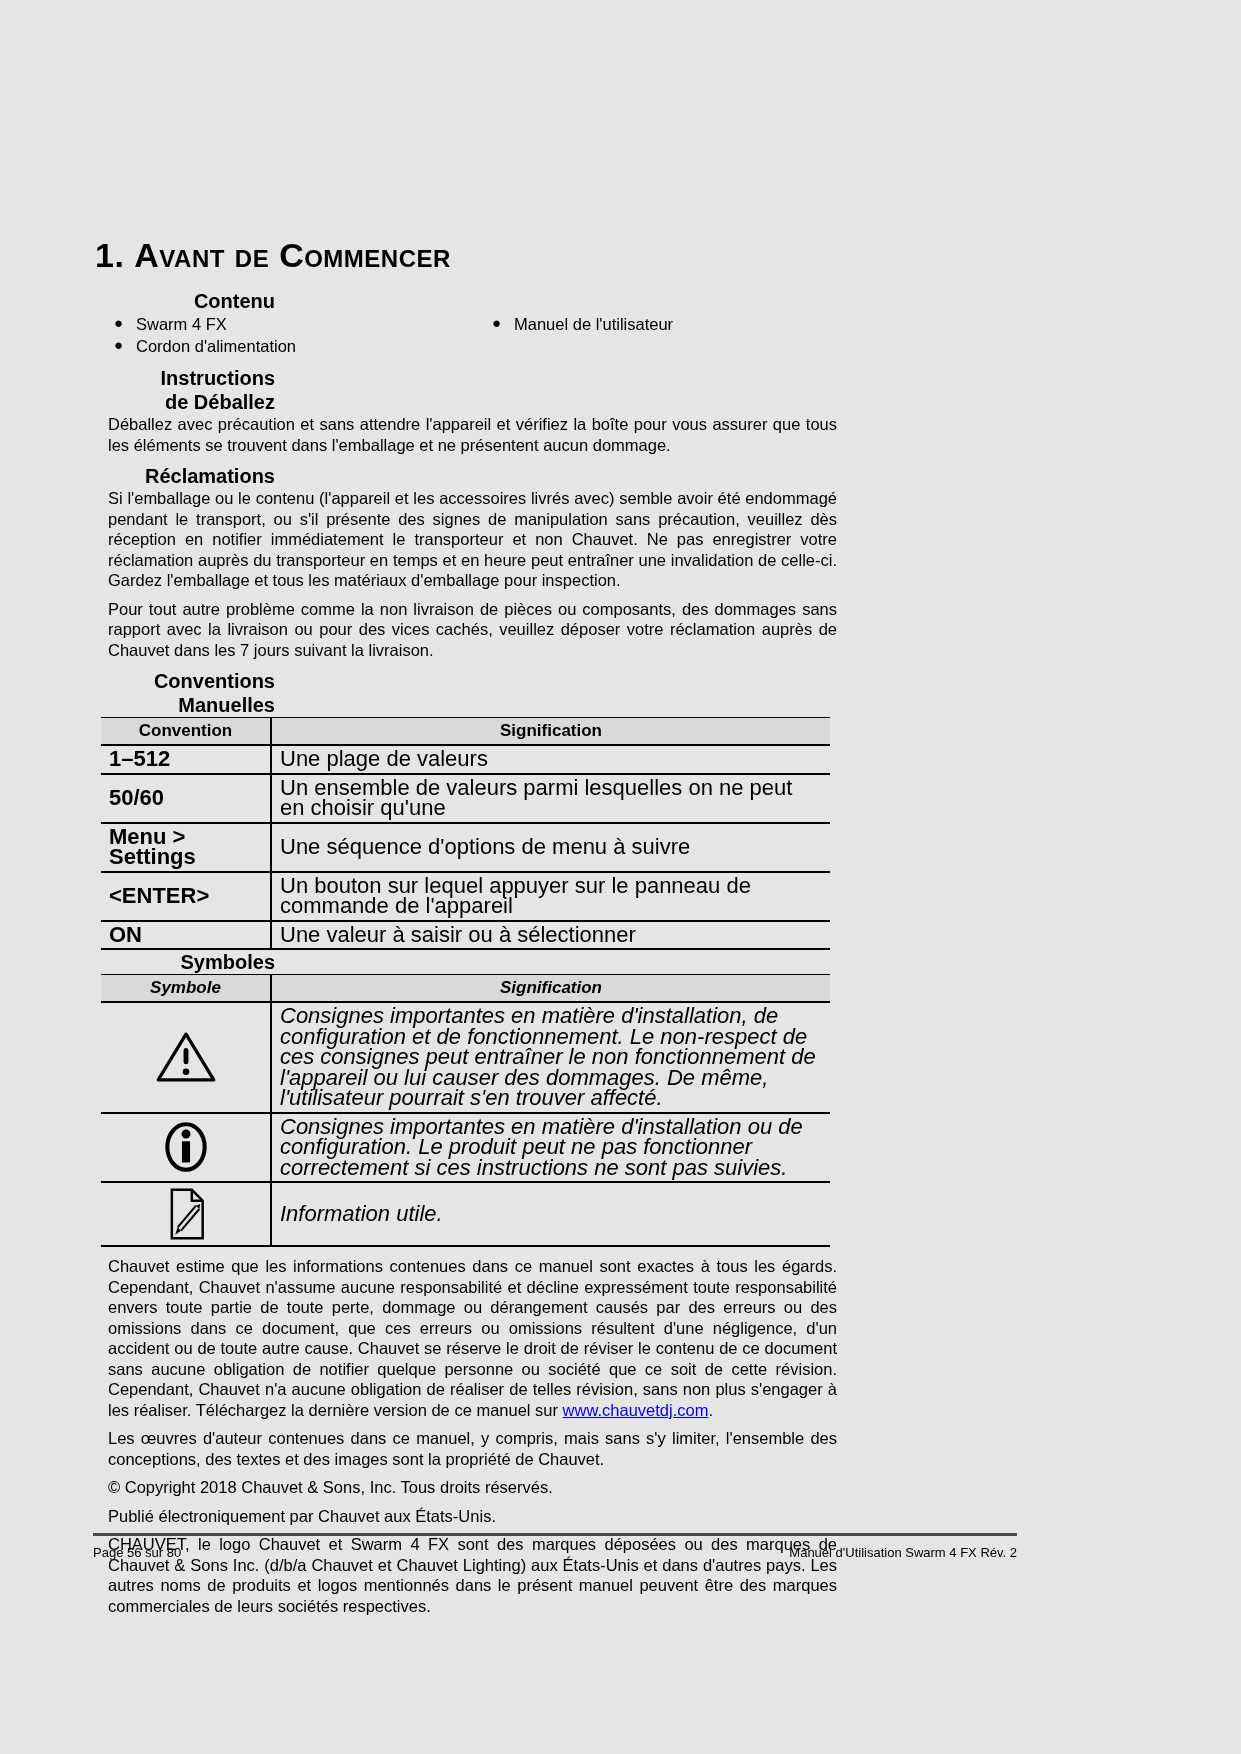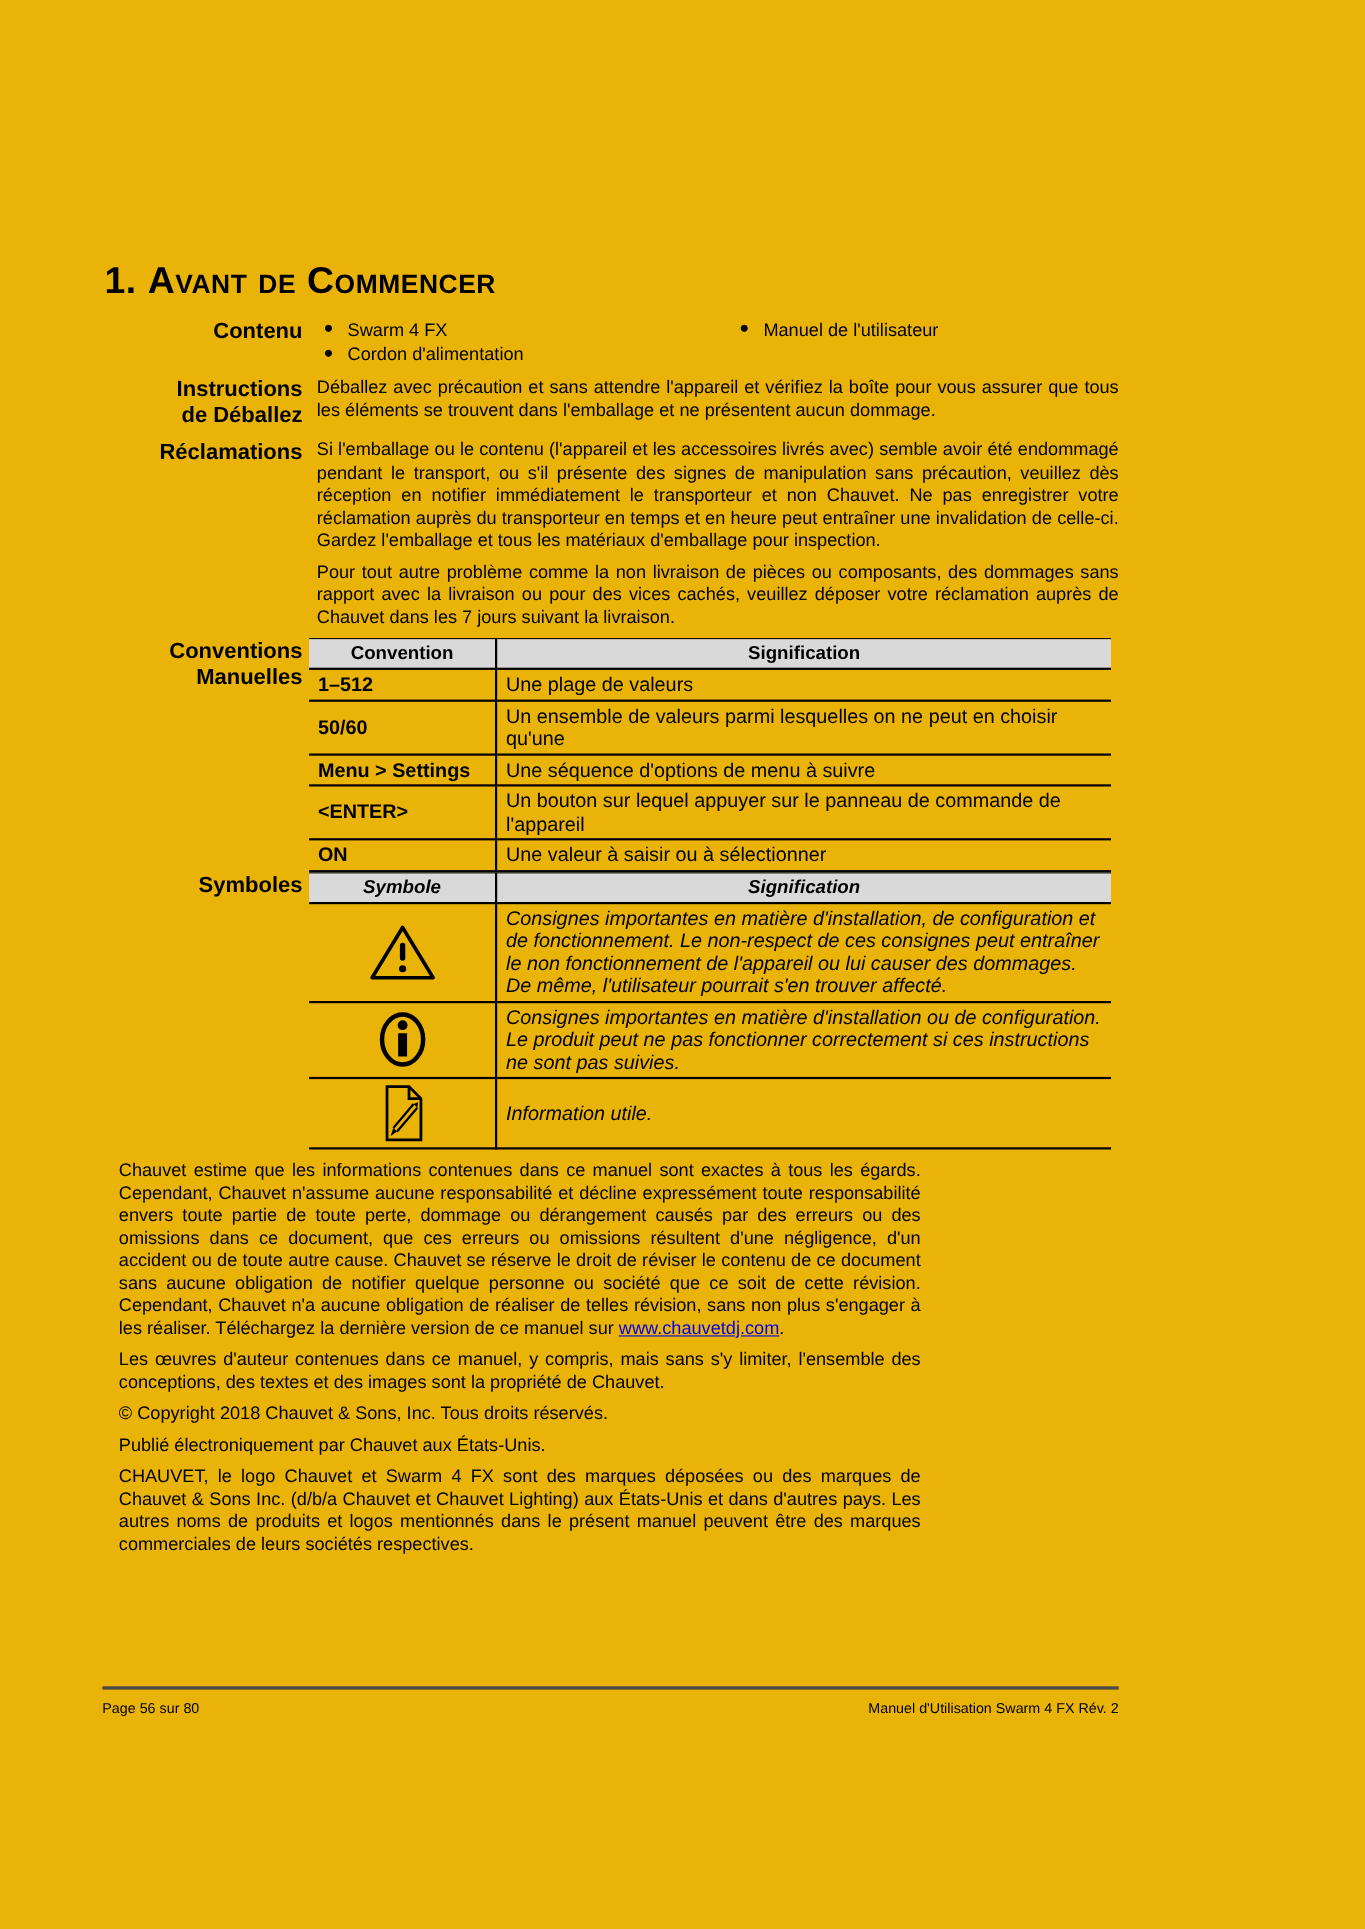--- a/index.html
+++ b/index.html
@@ -1,27 +1,27 @@
 <!DOCTYPE html>
 <html><head>
 <meta charset="utf-8">
 <style>
   html,body { margin:0; padding:0; }
   body {
     width:1241px; height:1754px; background:#ffffff; color:#000;
     font-family:"Liberation Sans", sans-serif;
     -webkit-font-smoothing:antialiased;
   }
-  .page { position:relative; width:1241px; height:1754px; overflow:hidden; background:#eab308; }
+  .page { position:relative; width:1241px; height:1754px; overflow:hidden; background:#e5e5e5; }
   .content { position:absolute; left:95px; top:236px; width:922px; }
 
   h1.title { margin:0 0 14px 0; font-size:34px; font-weight:bold; letter-spacing:0.5px; }
   h1.title .sc { font-variant:small-caps; }
 
-  .row { display:flex; margin-bottom:9px; }
+  .row { display:flex; margin-bottom:9px;flex-direction:column; }
   .label {
     flex:none; width:180px; text-align:right;
     font-weight:bold; font-size:20px; line-height:24px; padding-top:0px;
   }
   .body {
     margin-left:13px; width:729px;
     font-size:16.5px; line-height:20.5px; text-align:justify;
   }
   p.para { margin:0 0 8px 0; }
   p.para:last-child { margin-bottom:0; }
@@ -34,21 +34,21 @@
   ul.bullets li { padding-left:28px; position:relative; line-height:22px; }
   ul.bullets .dot { position:absolute; left:6px; top:-1px; font-size:15px; }
 
   
   table.tbl { border-collapse:collapse; width:729px; table-layout:fixed; margin-left:-7px; }
   table.tbl th {
     background:#d9d9d9; font-weight:bold; font-size:17px; line-height:20px;
     border-top:1.5px solid #000; border-bottom:2px solid #000; padding:3px 4px; text-align:center;margin-top:46px;
   }
   table.tbl td {
-    border-bottom:2px solid #000; font-size:18px; line-height:20.5px;
+    border-bottom:2px solid #000; font-size:22px; line-height:20.5px;
     padding:3px 8px; text-align:left; vertical-align:middle;
   }
   .cdiv { border-right:2px solid #000; }
   col.c1 { width:170px; }
   td.conv { text-align:center; font-weight:bold; padding:3px 4px; }
   table.sym { margin-top:0;font-style:italic; }
   table.sym td.icon-cell { text-align:center; padding:4px 0; }
   table.sym svg { display:inline-block; vertical-align:middle; }
 
   a.link { color:#0000EE; text-decoration:underline; }

